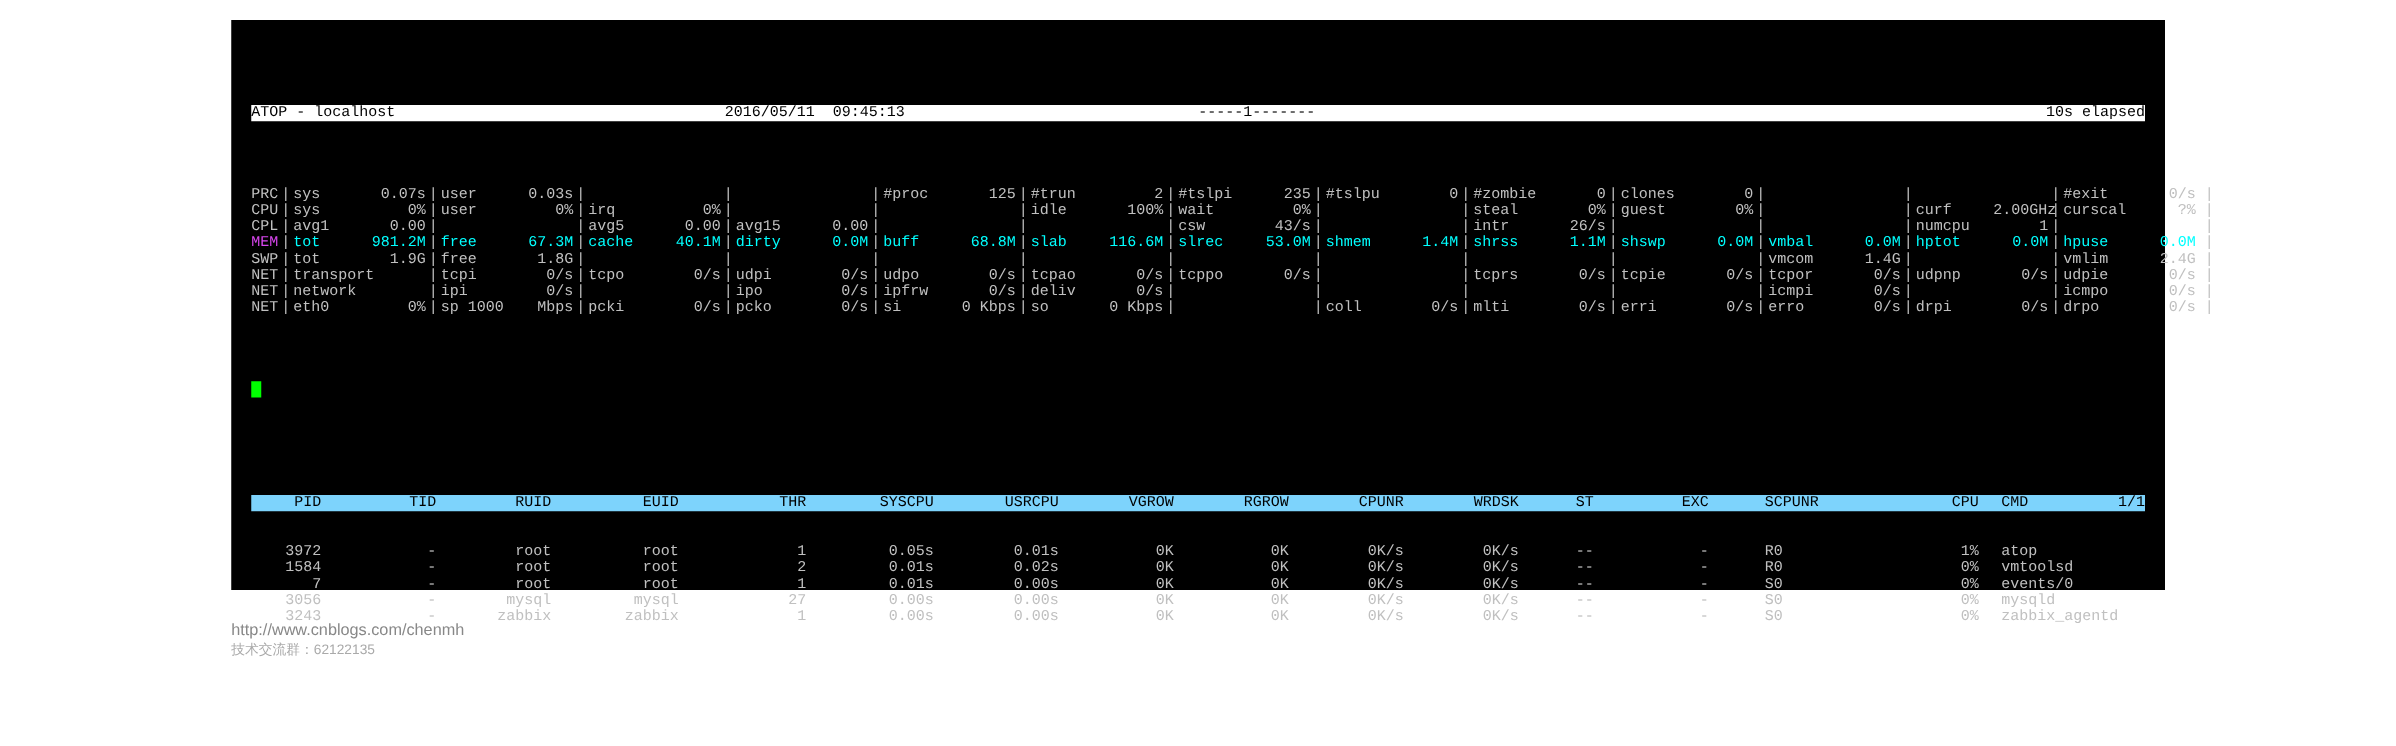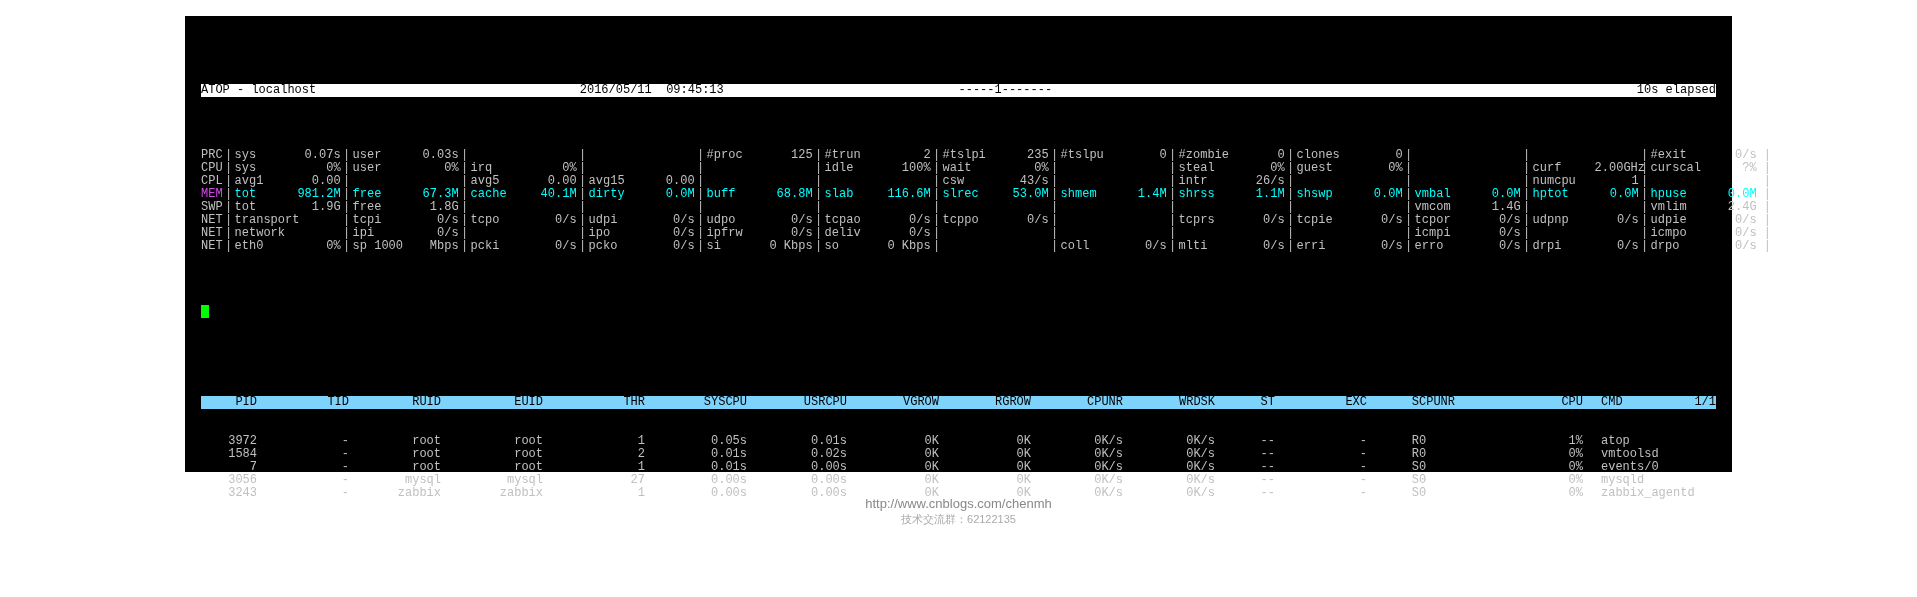--- a/index.html
+++ b/index.html
@@ -51,21 +51,21 @@
   .ptbl .c12{width:92px;text-align:right}
   .ptbl .c13{width:52px;text-align:right}
   .ptbl .c14{width:82px;text-align:left}
   .ptbl .c15{width:82px;text-align:right}
   .ptbl .c16{width:18px}
   .ptbl .c17{flex:1;text-align:left}
   .ptbl .c18{width:30px;text-align:right}
   .foot{
     width:1547px;
     margin:0 auto;
-    text-align:center;
+    text-align:left;
     font:13px "PingFang SC","Microsoft YaHei",sans-serif;
     color:#888;
     padding-top:8px;
   }
   .foot .url{color:#888}
   .foot .grp{font-size:11px;color:#aaa}
 </style>
 </head>
 <body>
 

